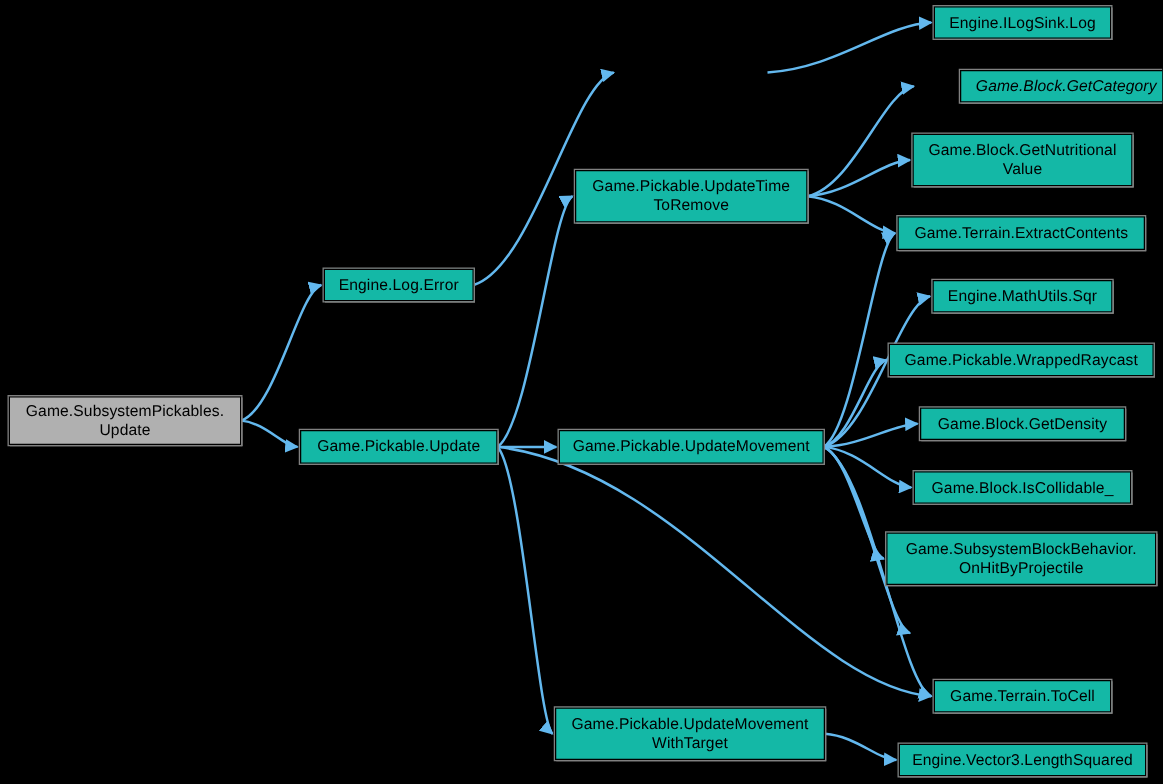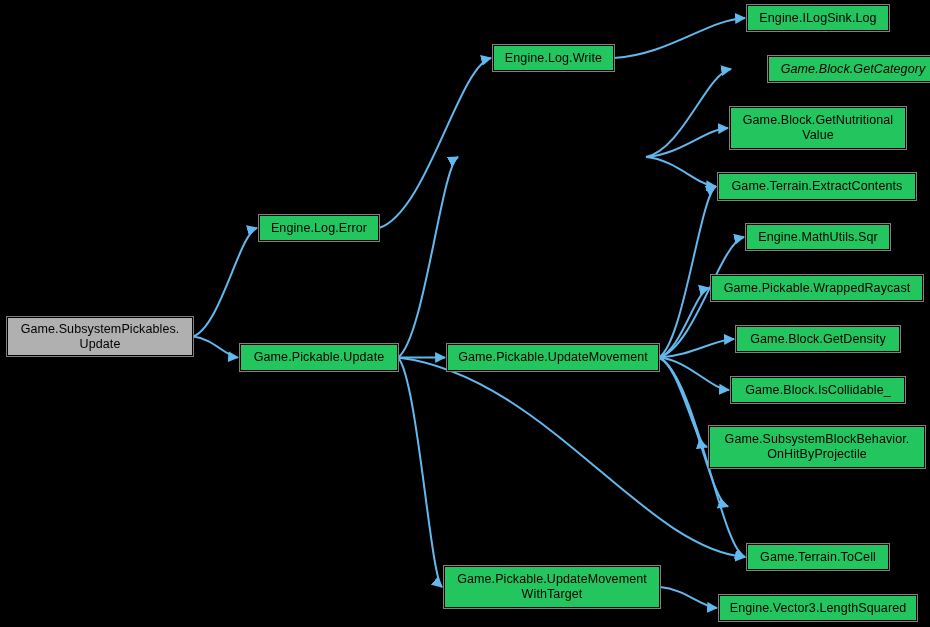--- a/index.html
+++ b/index.html
@@ -28,21 +28,21 @@
     width: 930px;
     height: 627px;
   }
   .node {
     position: absolute;
     box-sizing: border-box;
     display: flex;
     align-items: center;
     justify-content: center;
     text-align: center;
-    background: #22c55e;
+    background: #14b8a6;
     border: 1px solid #000000;
     outline: 1px solid #808080;
     outline-offset: 0px;
     color: #000000;
     font-size: 12.5px;
     line-height: 15px;
     letter-spacing: 0.1px;
     white-space: pre-line;
     padding: 0 3px;
     box-shadow: 1px 1px 0 0 #9a9a9a;
@@ -80,21 +80,22 @@
       <path d="M 659 357.5 C 680 365.555, 694 442.9725, 707 447" fill="none" stroke="#63b8ee" stroke-width="2" marker-end="url(#arrowhead)"></path>
       <path d="M 659 357.5 C 688.82 370.91, 708.7 499.795, 728 506.5" fill="none" stroke="#63b8ee" stroke-width="2" marker-end="url(#arrowhead)"></path>
       <path d="M 659 357.5 C 695.96 375.455, 720.6 548.0225, 745 557" fill="none" stroke="#63b8ee" stroke-width="2" marker-end="url(#arrowhead)"></path>
       <path d="M 660 587 C 684.78 588.89, 701.3 607.055, 717 608" fill="none" stroke="#63b8ee" stroke-width="2" marker-end="url(#arrowhead)"></path>
     </svg>
   <div id="node-layer">
       <div class="node" style="left: 259px; top: 215px; width: 120px; height: 26px;">Engine.Log.Error</div>
       <div class="node root" style="left: 7px; top: 317px; width: 186px; height: 39px;">Game.SubsystemPickables.
 Update</div>
       <div class="node" style="left: 240px; top: 344px; width: 158px; height: 27px;">Game.Pickable.Update</div>
-      <div class="node" style="left: 493px; top: 45px; width: 121px; height: 26px;">Engine.Log.Write</div>
+      <div class="node" style="left: 460px; top: 136px; width: 186px; height: 42px;">Game.Pickable.UpdateTime
+ToRemove</div>
       <div class="node" style="left: 447px; top: 344px; width: 212px; height: 27px;">Game.Pickable.UpdateMovement</div>
       <div class="node" style="left: 444px; top: 566px; width: 216px; height: 42px;">Game.Pickable.UpdateMovement
 WithTarget</div>
       <div class="node" style="left: 747px; top: 5px; width: 142px; height: 26px;">Engine.ILogSink.Log</div>
       <div class="node" style="left: 768px; top: 56px; width: 170px; height: 26px; font-style: italic;">Game.Block.GetCategory</div>
       <div class="node" style="left: 730px; top: 107px; width: 176px; height: 42px;">Game.Block.GetNutritional
 Value</div>
       <div class="node" style="left: 718px; top: 173px; width: 198px; height: 27px;">Game.Terrain.ExtractContents</div>
       <div class="node" style="left: 746px; top: 224px; width: 144px; height: 26px;">Engine.MathUtils.Sqr</div>
       <div class="node" style="left: 711px; top: 275px; width: 212px; height: 26px;">Game.Pickable.WrappedRaycast</div>

